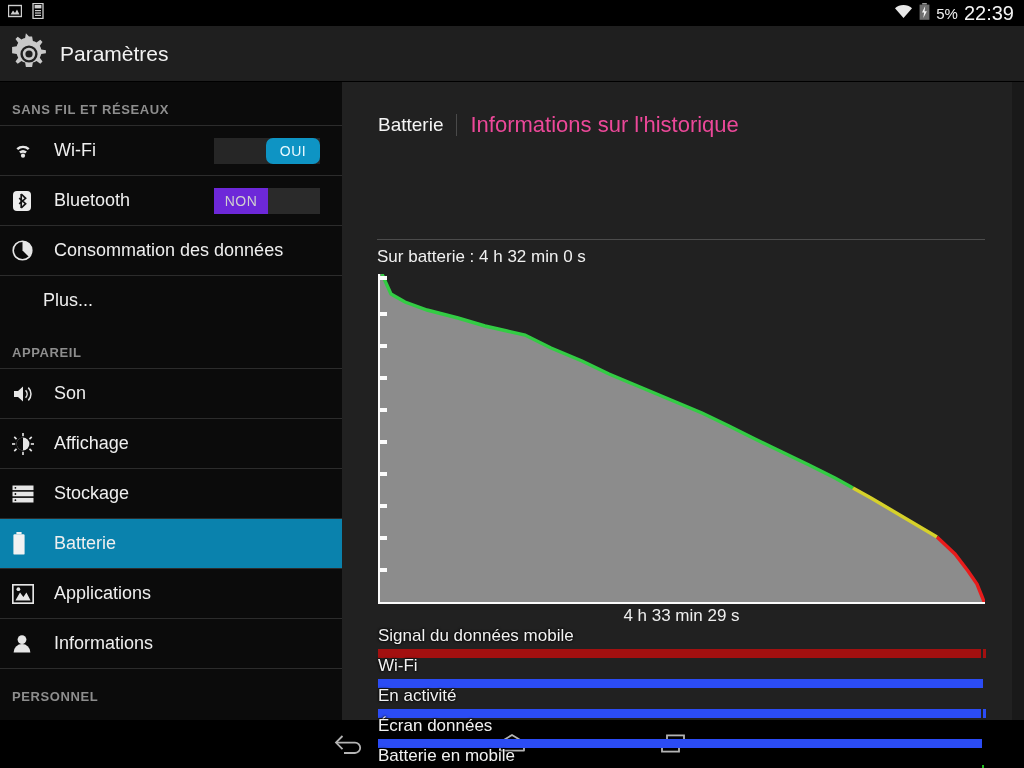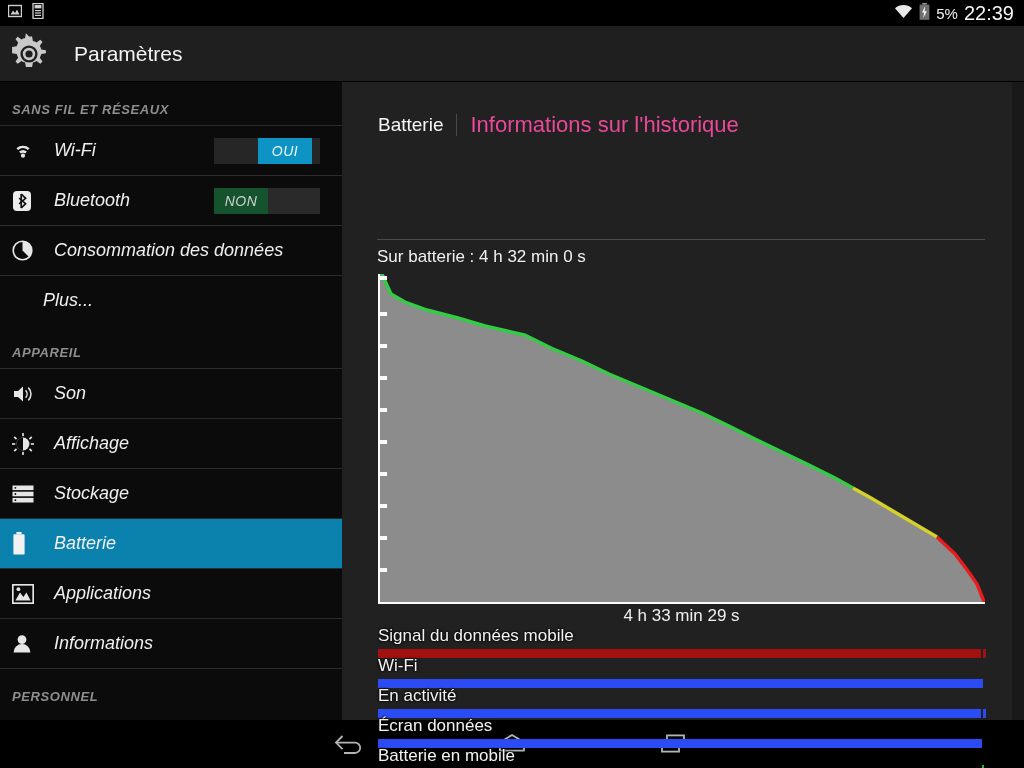--- a/index.html
+++ b/index.html
@@ -24,30 +24,30 @@
   .sb-pct { font-size:15px; color:#f0f0f0; letter-spacing:0px; }
   .sb-clock { font-size:20px; color:#f4f4f4; }
 
   
   .actionbar {
     position:absolute; left:0; top:26px; width:1024px; height:56px;
     background:#1f1f1f; display:flex; align-items:center;
     border-bottom:1px solid #000;
   }
   .gear-wrap { width:58px; display:flex; align-items:center; justify-content:center; }
-  .ab-title { color:#f2f2f2; font-size:21px; font-weight:400; margin-left:16px; }
+  .ab-title { color:#f2f2f2; font-size:21px; font-weight:400; margin-left:2px; }
 
   
   .body-area {
     position:absolute; left:0; top:82px; width:1024px; height:638px;
     background:#000;
   }
   .sidebar {
     position:absolute; left:0; top:0; width:342px; height:638px;
-    background:#0b0b0b; overflow:hidden;font-style:italic;
+    background:#0b0b0b; overflow:hidden;
   }
   .sec-header {
     color:#8e8e8e; font-size:13px; font-weight:bold; letter-spacing:0.6px;
     padding:20px 0 8px 12px;
   }
   .divider { height:1px; background:#2c2c2c; margin:0; }
   .nav-item {
     position:relative; height:49px; display:flex; align-items:center;
     padding-left:12px; background:#0b0b0b;
   }
@@ -65,22 +65,22 @@
     position:absolute; right:22px; top:50%; transform:translateY(-50%);
     width:106px; height:26px; display:flex; align-items:center;
   }
   .tog-track { position:absolute; inset:0; background:#262626; }
   .tog-track.off { background:#2a2a2a; }
   .tog-thumb {
     position:absolute; top:0; height:26px; width:54px;
     display:flex; align-items:center; justify-content:center;
     font-size:14px; letter-spacing:0.5px;
   }
-  .tog-thumb.on { right:8px; background:#0e94c4; color:#eafaff; }
-  .tog-thumb.off { left:0; background:#14532d; color:#cfcfcf; }
+  .tog-thumb.on { right:0; background:#0e94c4; color:#eafaff;border-radius:7px; }
+  .tog-thumb.off { left:0; background:#6d28d9; color:#cfcfcf; }
 
   
   .main {
     position:absolute; left:342px; top:0; width:670px; height:638px;
     background:#212121;
   }
   .main-edge {
     position:absolute; left:1012px; top:0; width:12px; height:638px;
     background:#191919;
   }

